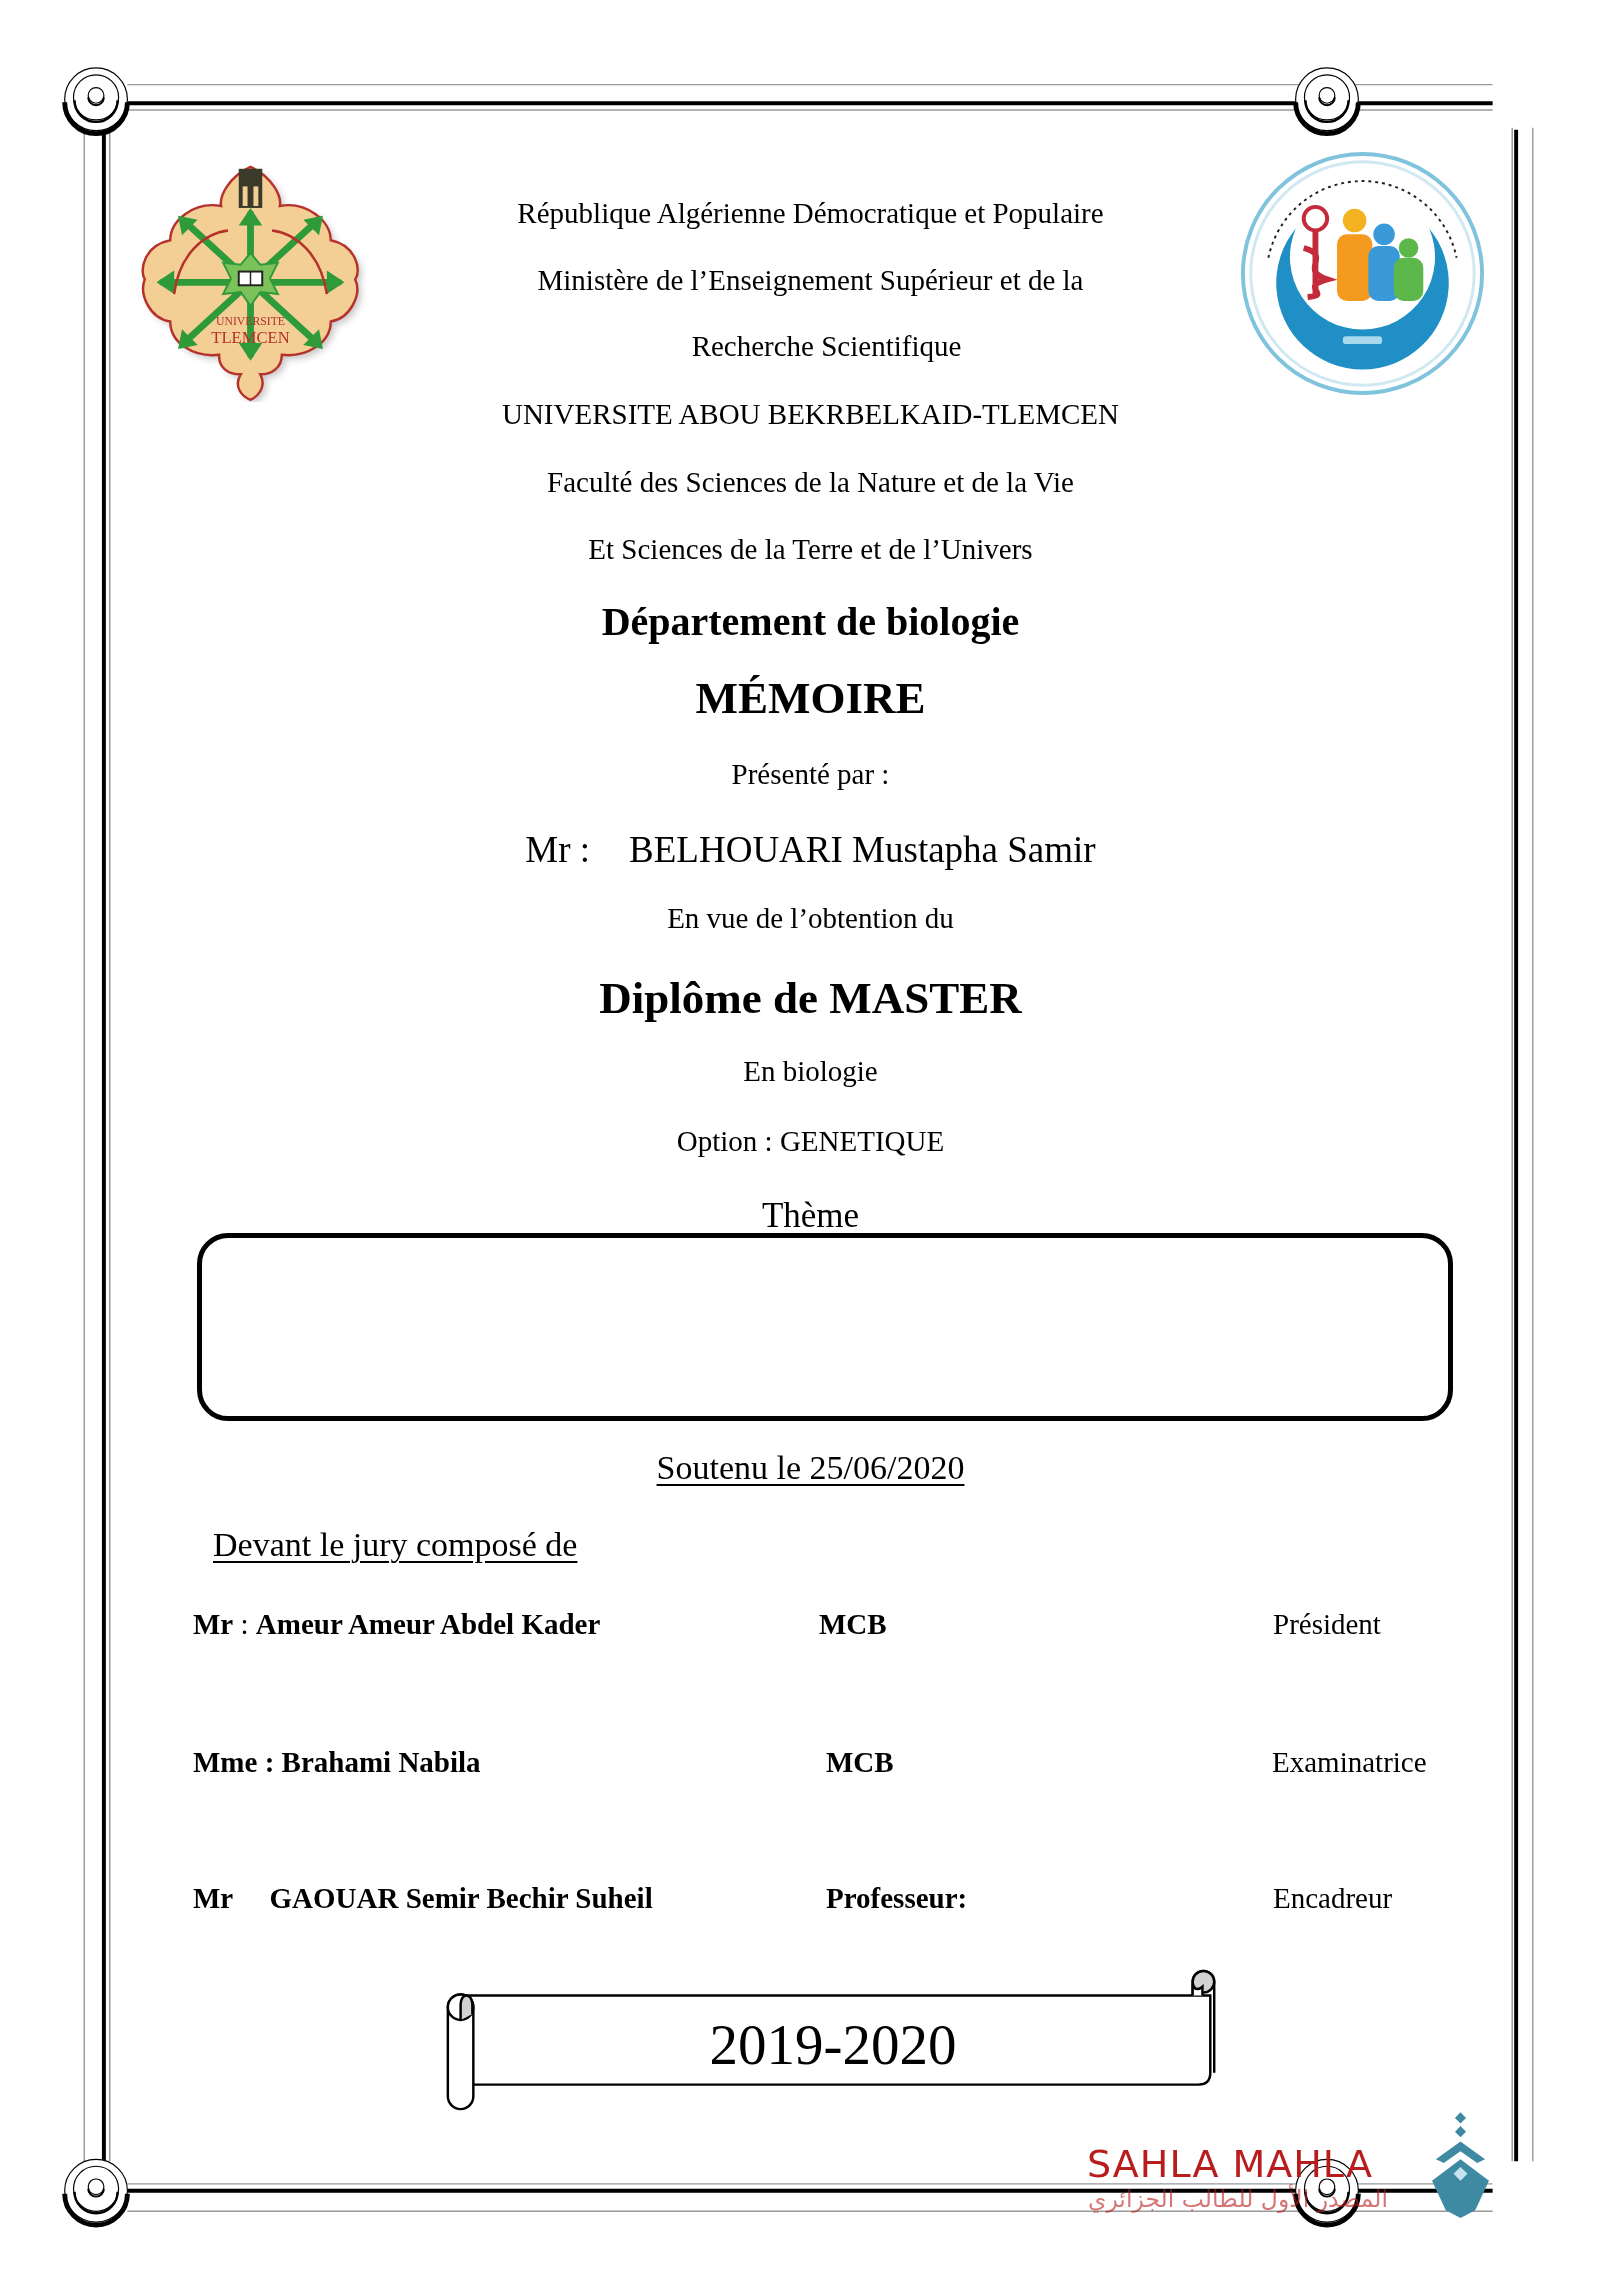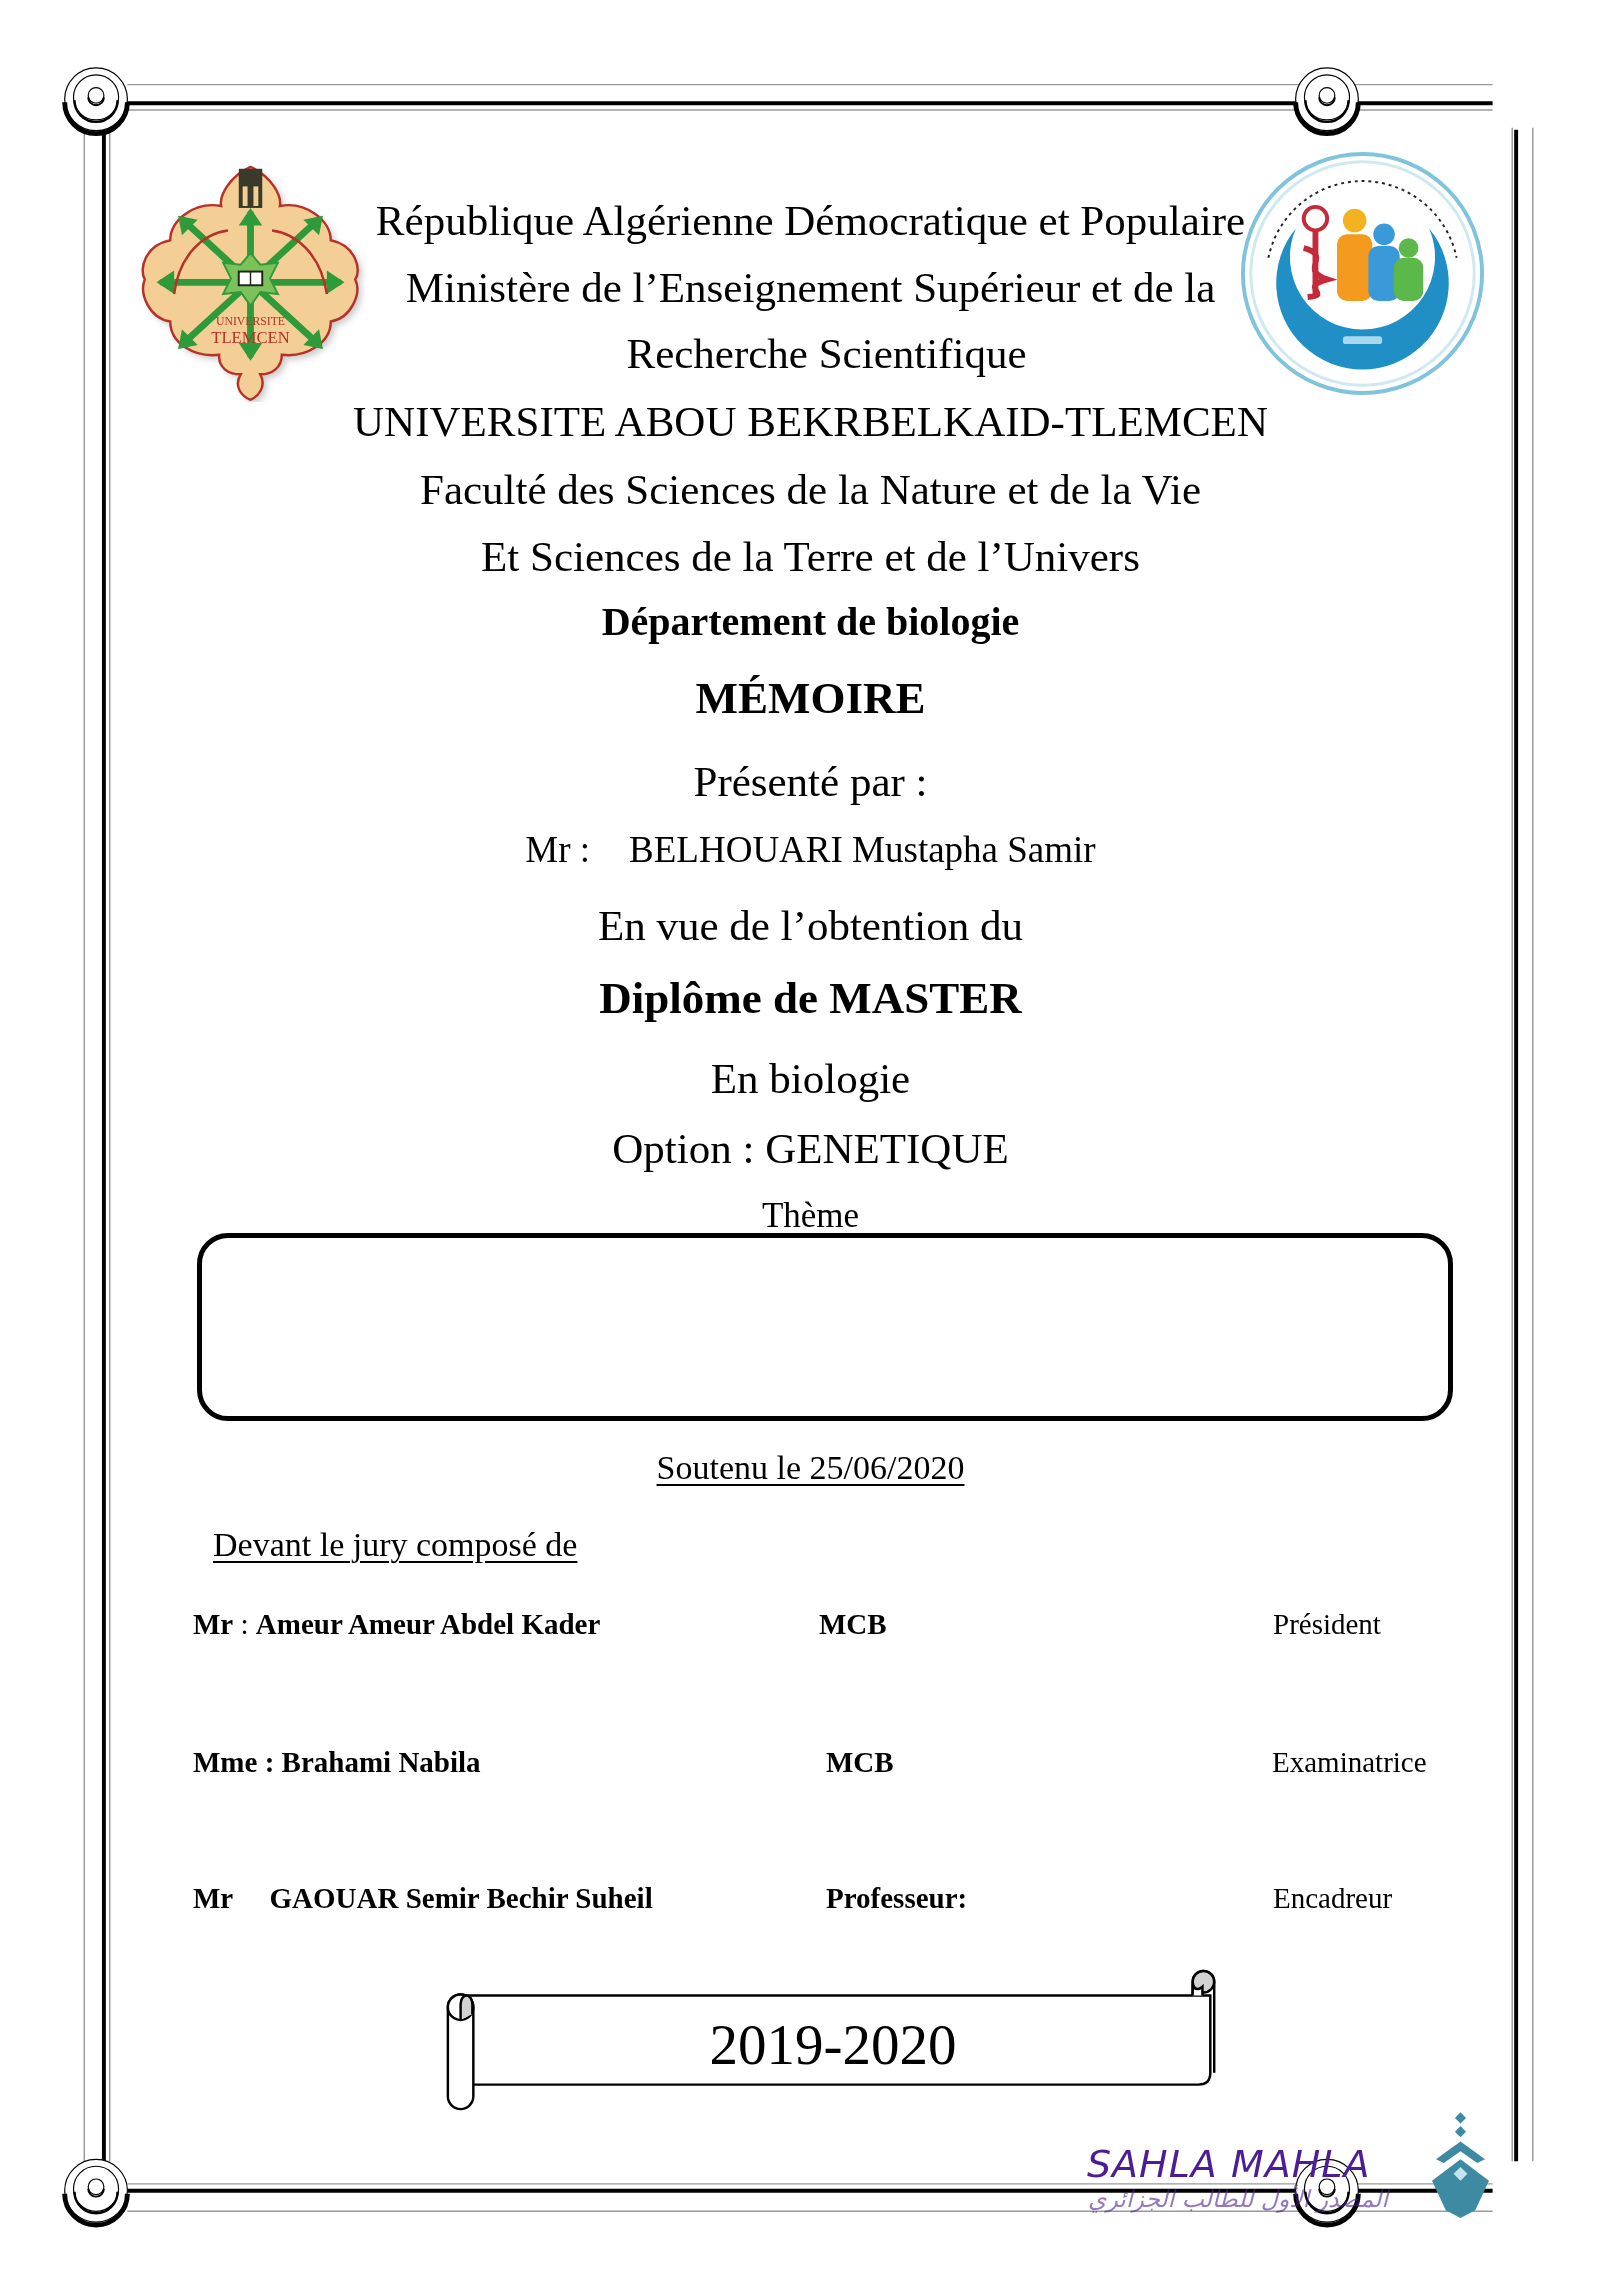--- a/index.html
+++ b/index.html
@@ -1,31 +1,31 @@
 <!DOCTYPE html>
 <html><head>
 <meta charset="utf-8">
 <style>
   html, body { margin:0; padding:0; background:#ffffff; }
   body { width:1621px; height:2293px; position:relative; overflow:hidden;
          font-family:"Liberation Serif", "DejaVu Serif", serif; color:#000; }
   .abs { position:absolute; }
   .line { position:absolute; left:0; width:1621px; text-align:center; white-space:nowrap; line-height:1; }
-  .reg36 { font-size:43px; }
+  .reg36 { font-size:29px; }
   .bold36 { font-size:35px; font-weight:normal; }
   .bold46 { font-size:45px; font-weight:bold; }
   .bold40 { font-size:40px; font-weight:bold; }
   .frame svg { position:absolute; left:0; top:0; }
   .title-box { position:absolute; left:197px; top:1233px; width:1246px; height:178px;
                border:5.9px solid #000; border-radius:31px; }
   .title-line { position:absolute; left:0; width:100%; text-align:center; font-size:45px; font-weight:bold; line-height:1; white-space:nowrap; }
   .underline { text-decoration:underline; text-decoration-thickness:2px; text-underline-offset:4.9px; }
   .jury { position:absolute; font-size:29px; line-height:1; white-space:nowrap; }
   .jury b { font-weight:bold; }
-  .wm { position:absolute; color:#4c1d95; white-space:nowrap; line-height:1;font-style:italic; }
+  .wm { position:absolute; color:#b91c1c; white-space:nowrap; line-height:1; }
 </style>
 </head>
 <body>
 
 <div class="frame">
   <svg width="1621" height="2293" viewBox="0 0 1654 2339">
 
     <g stroke="#9a9a9a" stroke-width="1.5" fill="none">
       <line x1="130" y1="86" x2="1523" y2="86"></line>
       <line x1="130" y1="112" x2="1523" y2="112"></line>

